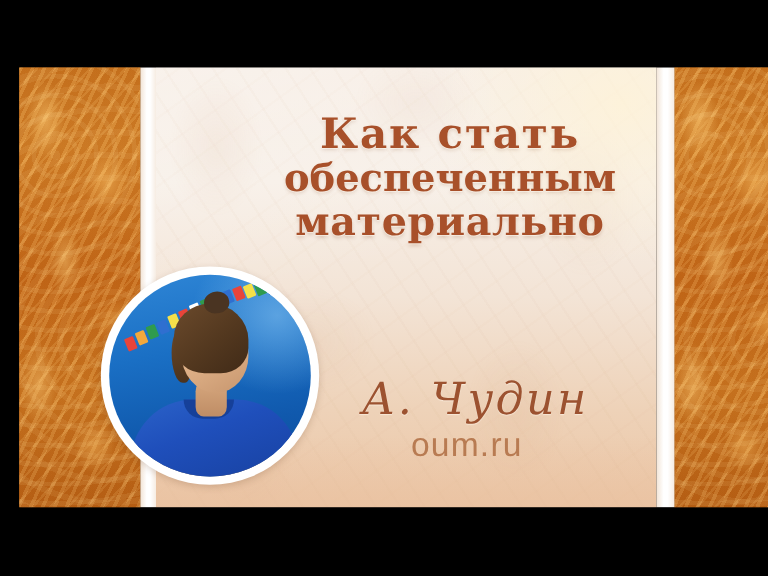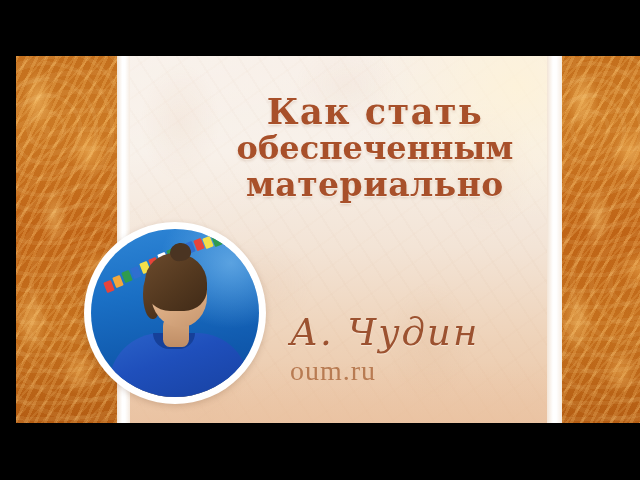--- a/index.html
+++ b/index.html
@@ -141,35 +141,35 @@
   #title-line-1 { font-size: 35px; letter-spacing: 1.5px; }
   #title-line-2 { font-size: 33px; margin-top: 2px; }
   #title-line-3 { font-size: 32px; margin-top: 2px; letter-spacing: 0px; }
 
   
   #signature-block {
     position: absolute;
     right: 27px;
     top: 258px;
     width: 230px;
-    text-align: left;
+    text-align: center;
     z-index: 12;
   }
   #signature-name {
     font-family: "DejaVu Serif", "Liberation Serif", serif;
     font-style: italic;
     font-size: 37px;
     color: #9c5230;
     letter-spacing: 2px;
     line-height: 1;
     text-shadow: 0 1px 1px rgba(255,248,238,0.6);
     padding-right: 18px;
   }
   #signature-site {
-    font-family: Liberation Serif, serif;
+    font-family: Liberation Sans, sans-serif;
     font-size: 28px;
     color: #b87b52;
     letter-spacing: 1px;
     line-height: 1;
     margin-top: 6px;
     padding-right: 32px;
   }
 
   
   #portrait {

